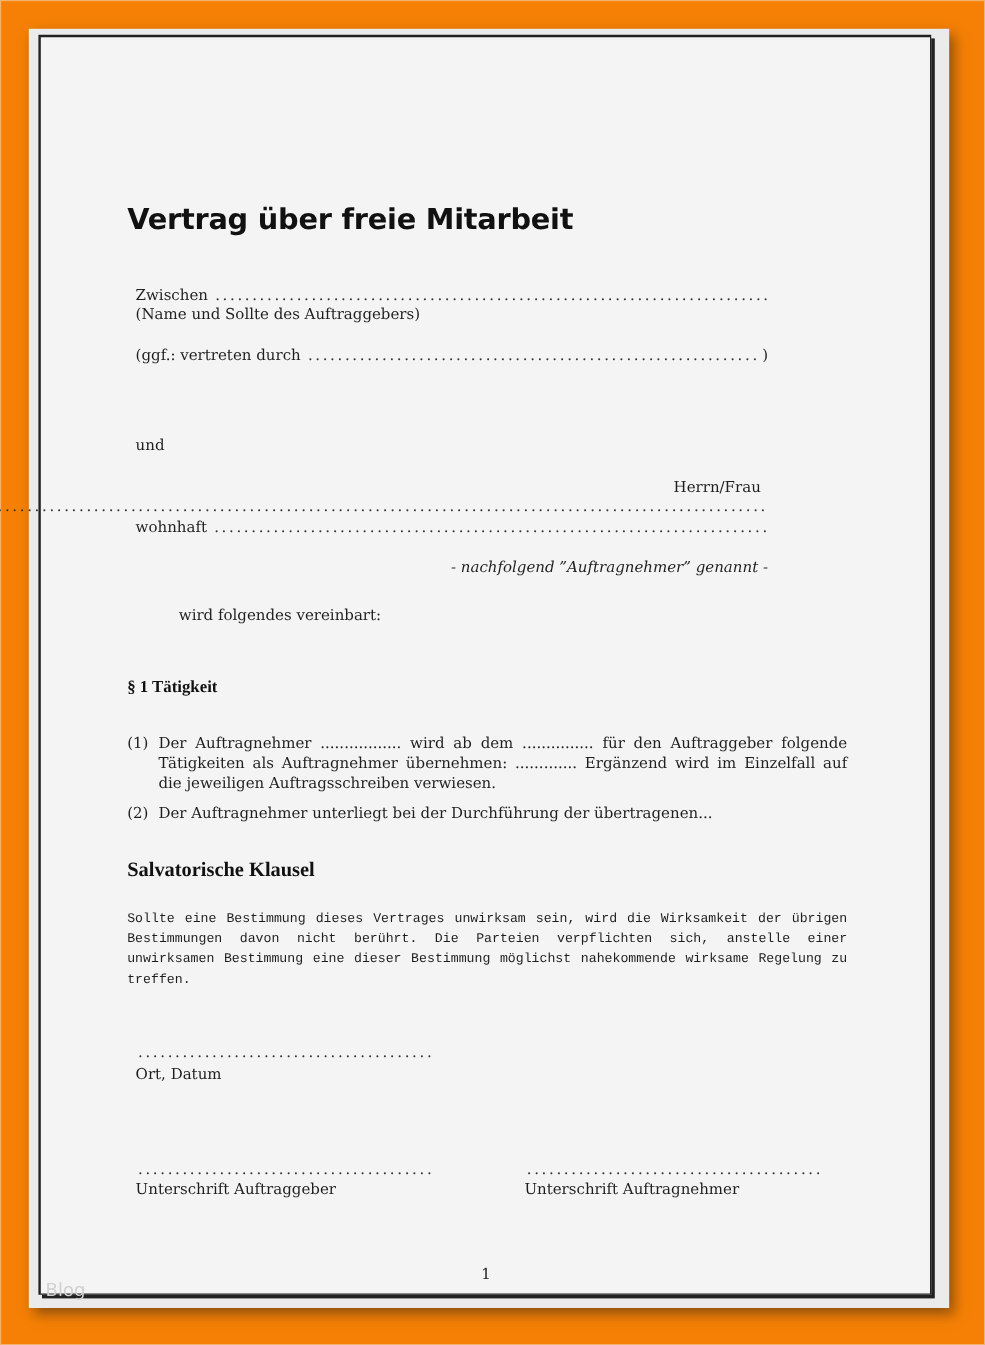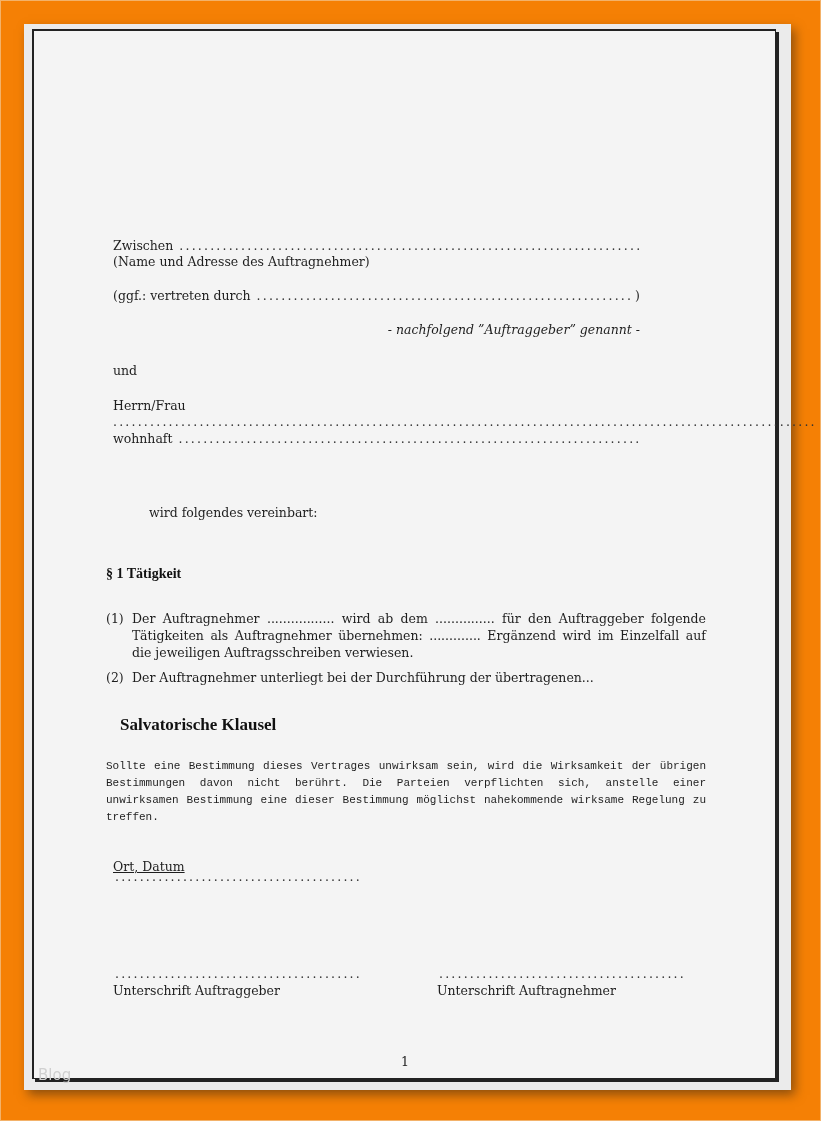--- a/index.html
+++ b/index.html
@@ -34,21 +34,21 @@
   .abs { position: absolute; white-space: nowrap; }
   .title {
     left: 72px; top: 138px;
     font-family: "DejaVu Sans", "Liberation Sans", sans-serif;
     font-weight: bold; font-size: 24px; letter-spacing: -0.2px;
     color: #111;
   }
   .row {
     position: absolute; left: 79px; width: 527px;
     font-size: 12.5px; line-height: 16px;
-    display: flex; align-items: flex-start;
+    display: flex; align-items: flex-end;
   }
   .row .label { flex: none; padding-right: 6px; }
   .row .dots {
     flex: 1; overflow: hidden; white-space: nowrap;
     letter-spacing: 2.2px; color: #333;
   }
   .row .tail { flex: none; padding-left: 2px; }
   .txt { font-size: 12.5px; line-height: 16px; }
   .right-italic {
     position: absolute; right: 135px;
@@ -83,66 +83,67 @@
   }
 </style>
 </head>
 <body>
 
 <div class="edge"></div>
 <div class="sheet"></div>
 
 <div class="page">
 
+  <div class="abs title">Vertrag über freie Mitarbeit</div>
 
   <div class="row" style="top:207px;">
     <span class="label">Zwischen</span>
     <span class="dots">..................................................................................................................</span>
   </div>
-  <div class="abs txt" style="left:79px; top:223px;">(Name und Adresse des Auftragnehmer)</div>
+  <div class="abs txt" style="left:79px; top:223px;">(Name und Sollte des Auftraggebers)</div>
 
   <div class="row" style="top:257px;">
     <span class="label">(ggf.: vertreten durch</span>
     <span class="dots">..................................................................................................................</span>
     <span class="tail">)</span>
   </div>
 
-  <div class="right-italic" style="top:291px;">- nachfolgend ”Auftraggeber” genannt -</div>
 
   <div class="abs txt" style="left:79px; top:332px;">und</div>
 
   <div class="row" style="top:367px;flex-direction:column;">
     <span class="label">Herrn/Frau</span>
     <span class="dots">..................................................................................................................</span>
   </div>
 
   <div class="row" style="top:400px;">
     <span class="label">wohnhaft</span>
     <span class="dots">..................................................................................................................</span>
   </div>
 
+  <div class="right-italic" style="top:434px;">- nachfolgend ”Auftragnehmer” genannt -</div>
 
   <div class="abs txt" style="left:79px; top:474px;margin-left:36px;">wird folgendes vereinbart:</div>
 
   <div class="abs h2" style="left:72px; top:535px; font-size:14px;">§ 1  Tätigkeit</div>
 
   <div class="item" style="top:579px;">
     <span class="num">(1)</span>
     <span class="body">Der Auftragnehmer ................. wird ab dem ............... für den Auftraggeber folgende Tätigkeiten als Auftragnehmer übernehmen: ............. Ergänzend wird im Einzelfall auf die jeweiligen Auftragsschreiben verwiesen.</span>
   </div>
   <div class="item" style="top:638px;">
     <span class="num">(2)</span>
     <span class="body">Der Auftragnehmer unterliegt bei der Durchführung der übertragenen...</span>
   </div>
 
-  <div class="abs h2" style="left:72px; top:684px; font-size:17px;margin-left:14px;">Salvatorische Klausel</div>
+  <div class="abs h2" style="left:72px; top:684px; font-size:17px;">Salvatorische Klausel</div>
   <div class="para" style="top:727px;">Sollte eine Bestimmung dieses Vertrages unwirksam sein, wird die Wirksamkeit der übrigen Bestimmungen davon nicht berührt. Die Parteien verpflichten sich, anstelle einer unwirksamen Bestimmung eine dieser Bestimmung möglichst nahekommende wirksame Regelung zu treffen.</div>
 
   <div class="sigdots" style="left:81px; top:838px;">................................................................</div>
-  <div class="abs txt" style="left:79px; top:828px;text-decoration:underline;">Ort, Datum</div>
+  <div class="abs txt" style="left:79px; top:856px;">Ort, Datum</div>
 
   <div class="sigdots" style="left:81px; top:935px;">................................................................</div>
   <div class="abs txt" style="left:79px; top:952px;">Unterschrift Auftraggeber</div>
 
   <div class="sigdots" style="left:405px; top:935px;">................................................................</div>
   <div class="abs txt" style="left:403px; top:952px;">Unterschrift Auftragnehmer</div>
 
   <div class="abs pagenum">1</div>
   <div class="abs wm">Blog</div>
 </div>

